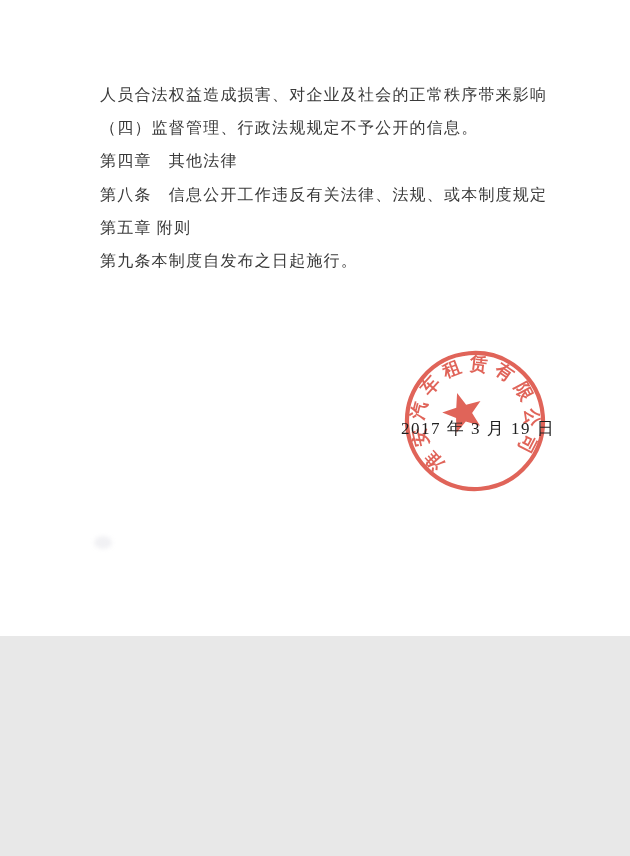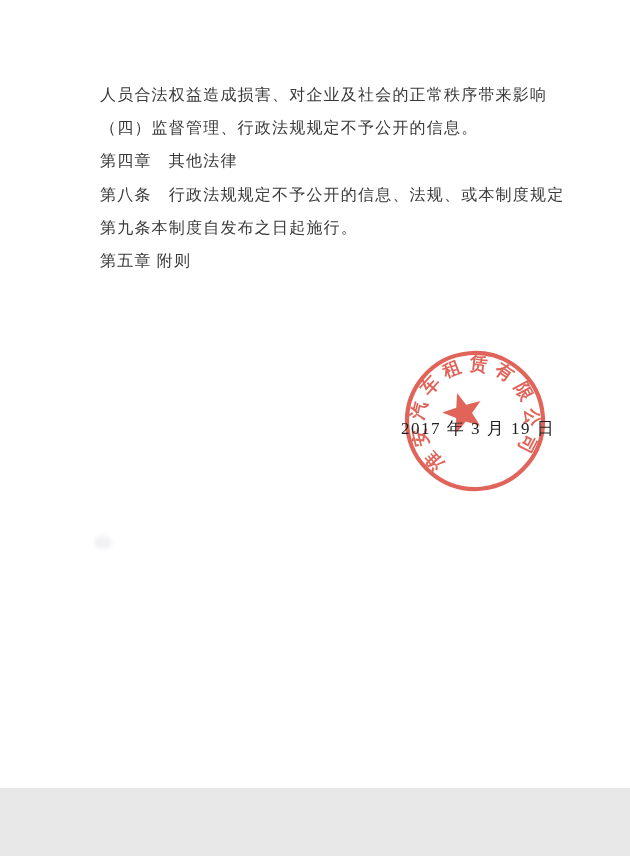--- a/index.html
+++ b/index.html
@@ -3,21 +3,21 @@
 <meta charset="utf-8">
 <style>
   html, body {
     margin: 0;
     padding: 0;
     background: #e8e8e8;
   }
   .page {
     position: relative;
     width: 630px;
-    height: 788px;
+    height: 636px;
     margin: 0 auto;
     background: #ffffff;
     overflow: hidden;
     font-family: "Liberation Serif", "DejaVu Serif", serif;
   }
   .text-block {
     position: absolute;
     left: 100px;
     top: 78px;
     width: 460px;
@@ -73,23 +73,23 @@
 </style>
 </head>
 <body>
 
 <div class="page">
 
   <div class="text-block">
     <p>人员合法权益造成损害、对企业及社会的正常秩序带来影响</p>
     <p>（四）监督管理、行政法规规定不予公开的信息。</p>
     <p>第四章　其他法律</p>
-    <p>第八条　行政法规规定不予公开的信息、法规、或本制度规定</p>
+    <p>第八条　信息公开工作违反有关法律、法规、或本制度规定</p>
+    <p>第五章 附则</p>
     <p>第九条本制度自发布之日起施行。</p>
-    <p>第五章 附则</p>
   </div>
 
   <div class="seal-wrap">
     <svg width="156" height="150" viewBox="0 0 156 150" xmlns="http://www.w3.org/2000/svg">
       <g transform="rotate(-5 77 73)">
         <circle cx="77" cy="73" r="68" fill="none" stroke-width="4.2" stroke="#dc4f43"></circle>
         <polygon points="61.6,43.5 69.6,56.0 84.2,53.5 74.8,64.9 81.6,78.1 67.8,72.6 57.5,83.2 58.4,68.4 45.1,61.8 59.5,58.1" fill="#dc4f43"></polygon>
         <path id="sealArc" d="M 45.6 113.2 A 51 51 0 1 1 108.4 113.2" fill="none"></path>
         <text class="seal-ring-text" fill="#dc4f43">
           <textPath href="#sealArc" startOffset="2">淮安汽车租赁有限公司</textPath>

